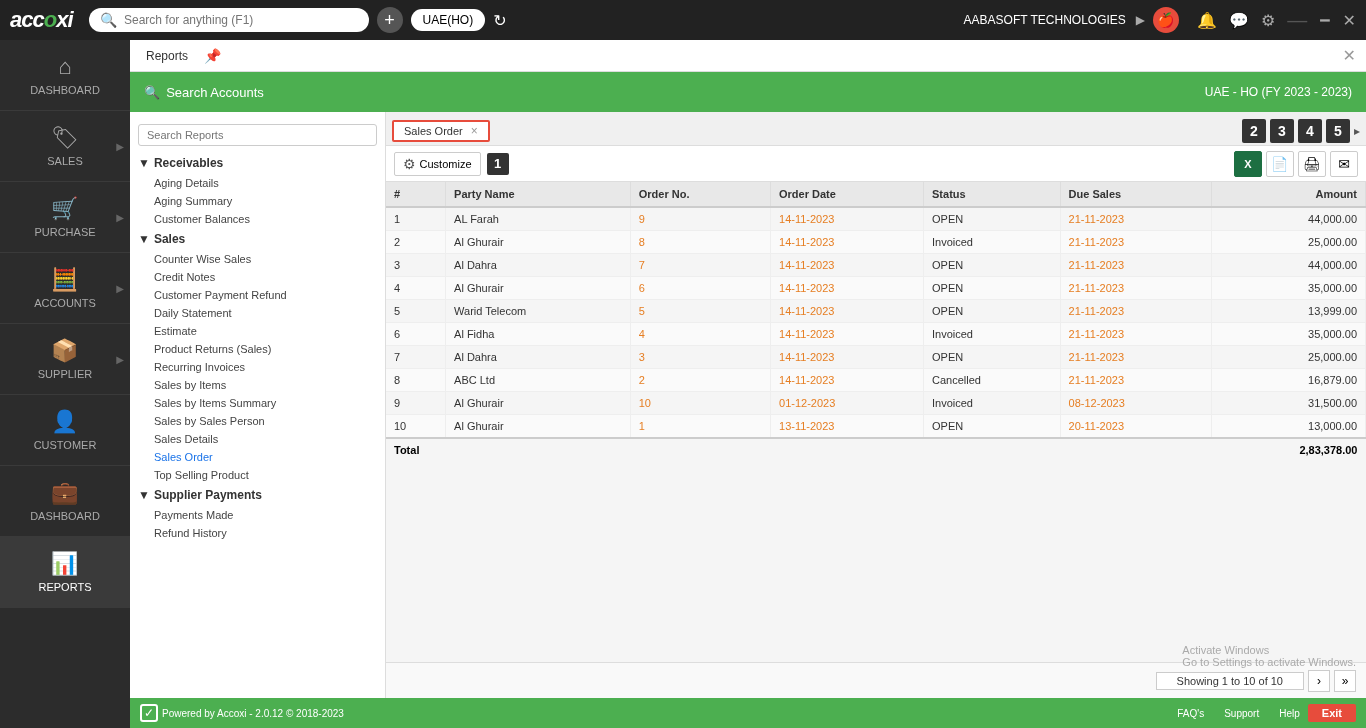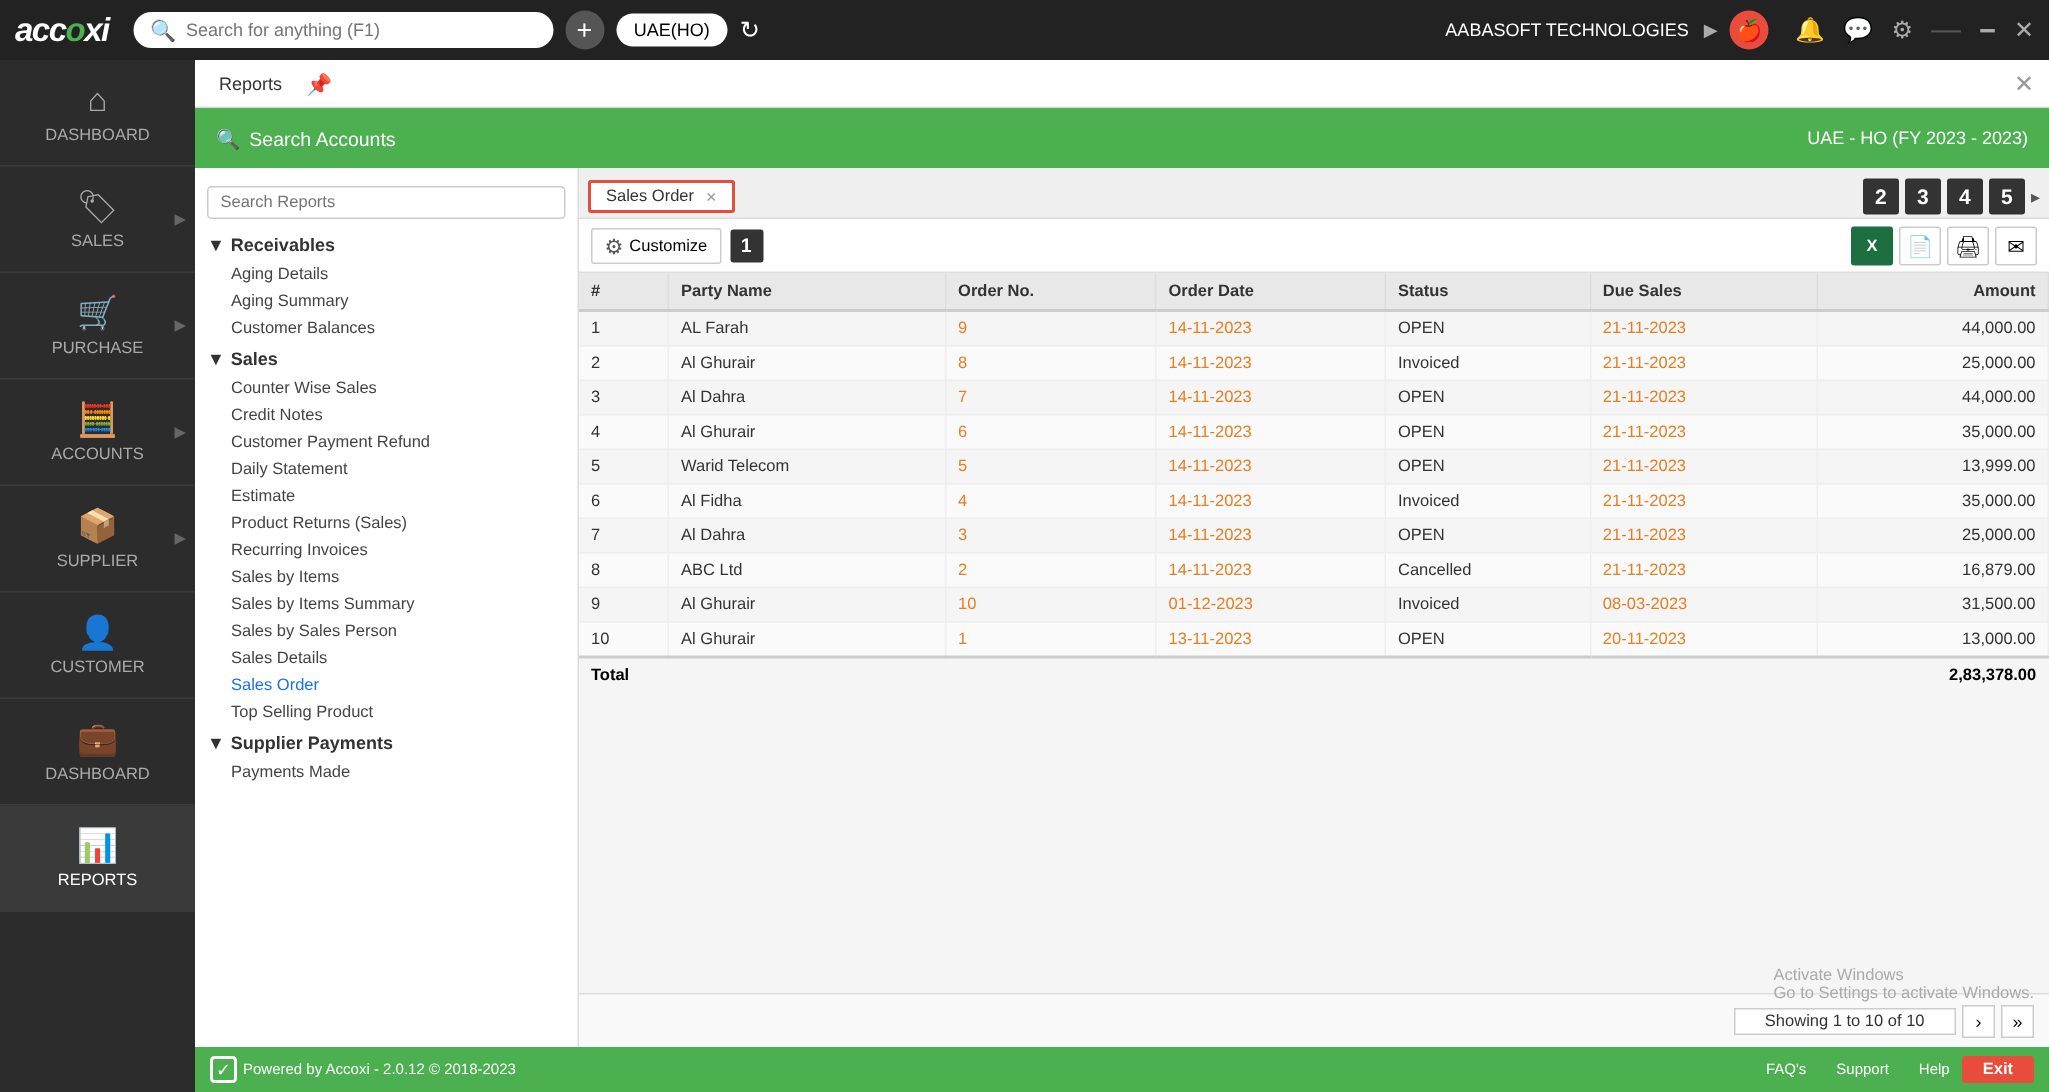--- a/index.html
+++ b/index.html
@@ -221,20 +221,21 @@
       <div class="report-item">Sales by Sales Person</div>
       <div class="report-item">Sales Details</div>
       <div class="report-item active">Sales Order</div>
       <div class="report-item">Top Selling Product</div>
 
       <div class="report-category">
         <span>▼</span>
         <span>Supplier Payments</span>
       </div>
       <div class="report-item">Payments Made</div>
+      <div class="report-item">Refund History</div>
     </div>
 
     <div class="right-content">
 
       <div class="tab-bar">
         <div class="tab-item">
           <span>Sales Order</span>
           <span class="tab-close">×</span>
         </div>
         <div class="tab-numbers">
@@ -351,21 +352,21 @@
     <td class="status-cancelled">Cancelled</td>
     <td class="link">21-11-2023</td>
     <td class="right">16,879.00</td>
   </tr>
               <tr>
     <td>9</td>
     <td>Al Ghurair</td>
     <td class="link">10</td>
     <td class="link">01-12-2023</td>
     <td class="status-invoiced">Invoiced</td>
-    <td class="link">08-03-2023</td>
+    <td class="link">08-12-2023</td>
     <td class="right">31,500.00</td>
   </tr>
               <tr>
     <td>10</td>
     <td>Al Ghurair</td>
     <td class="link">1</td>
     <td class="link">13-11-2023</td>
     <td class="status-open">OPEN</td>
     <td class="link">20-11-2023</td>
     <td class="right">13,000.00</td>

